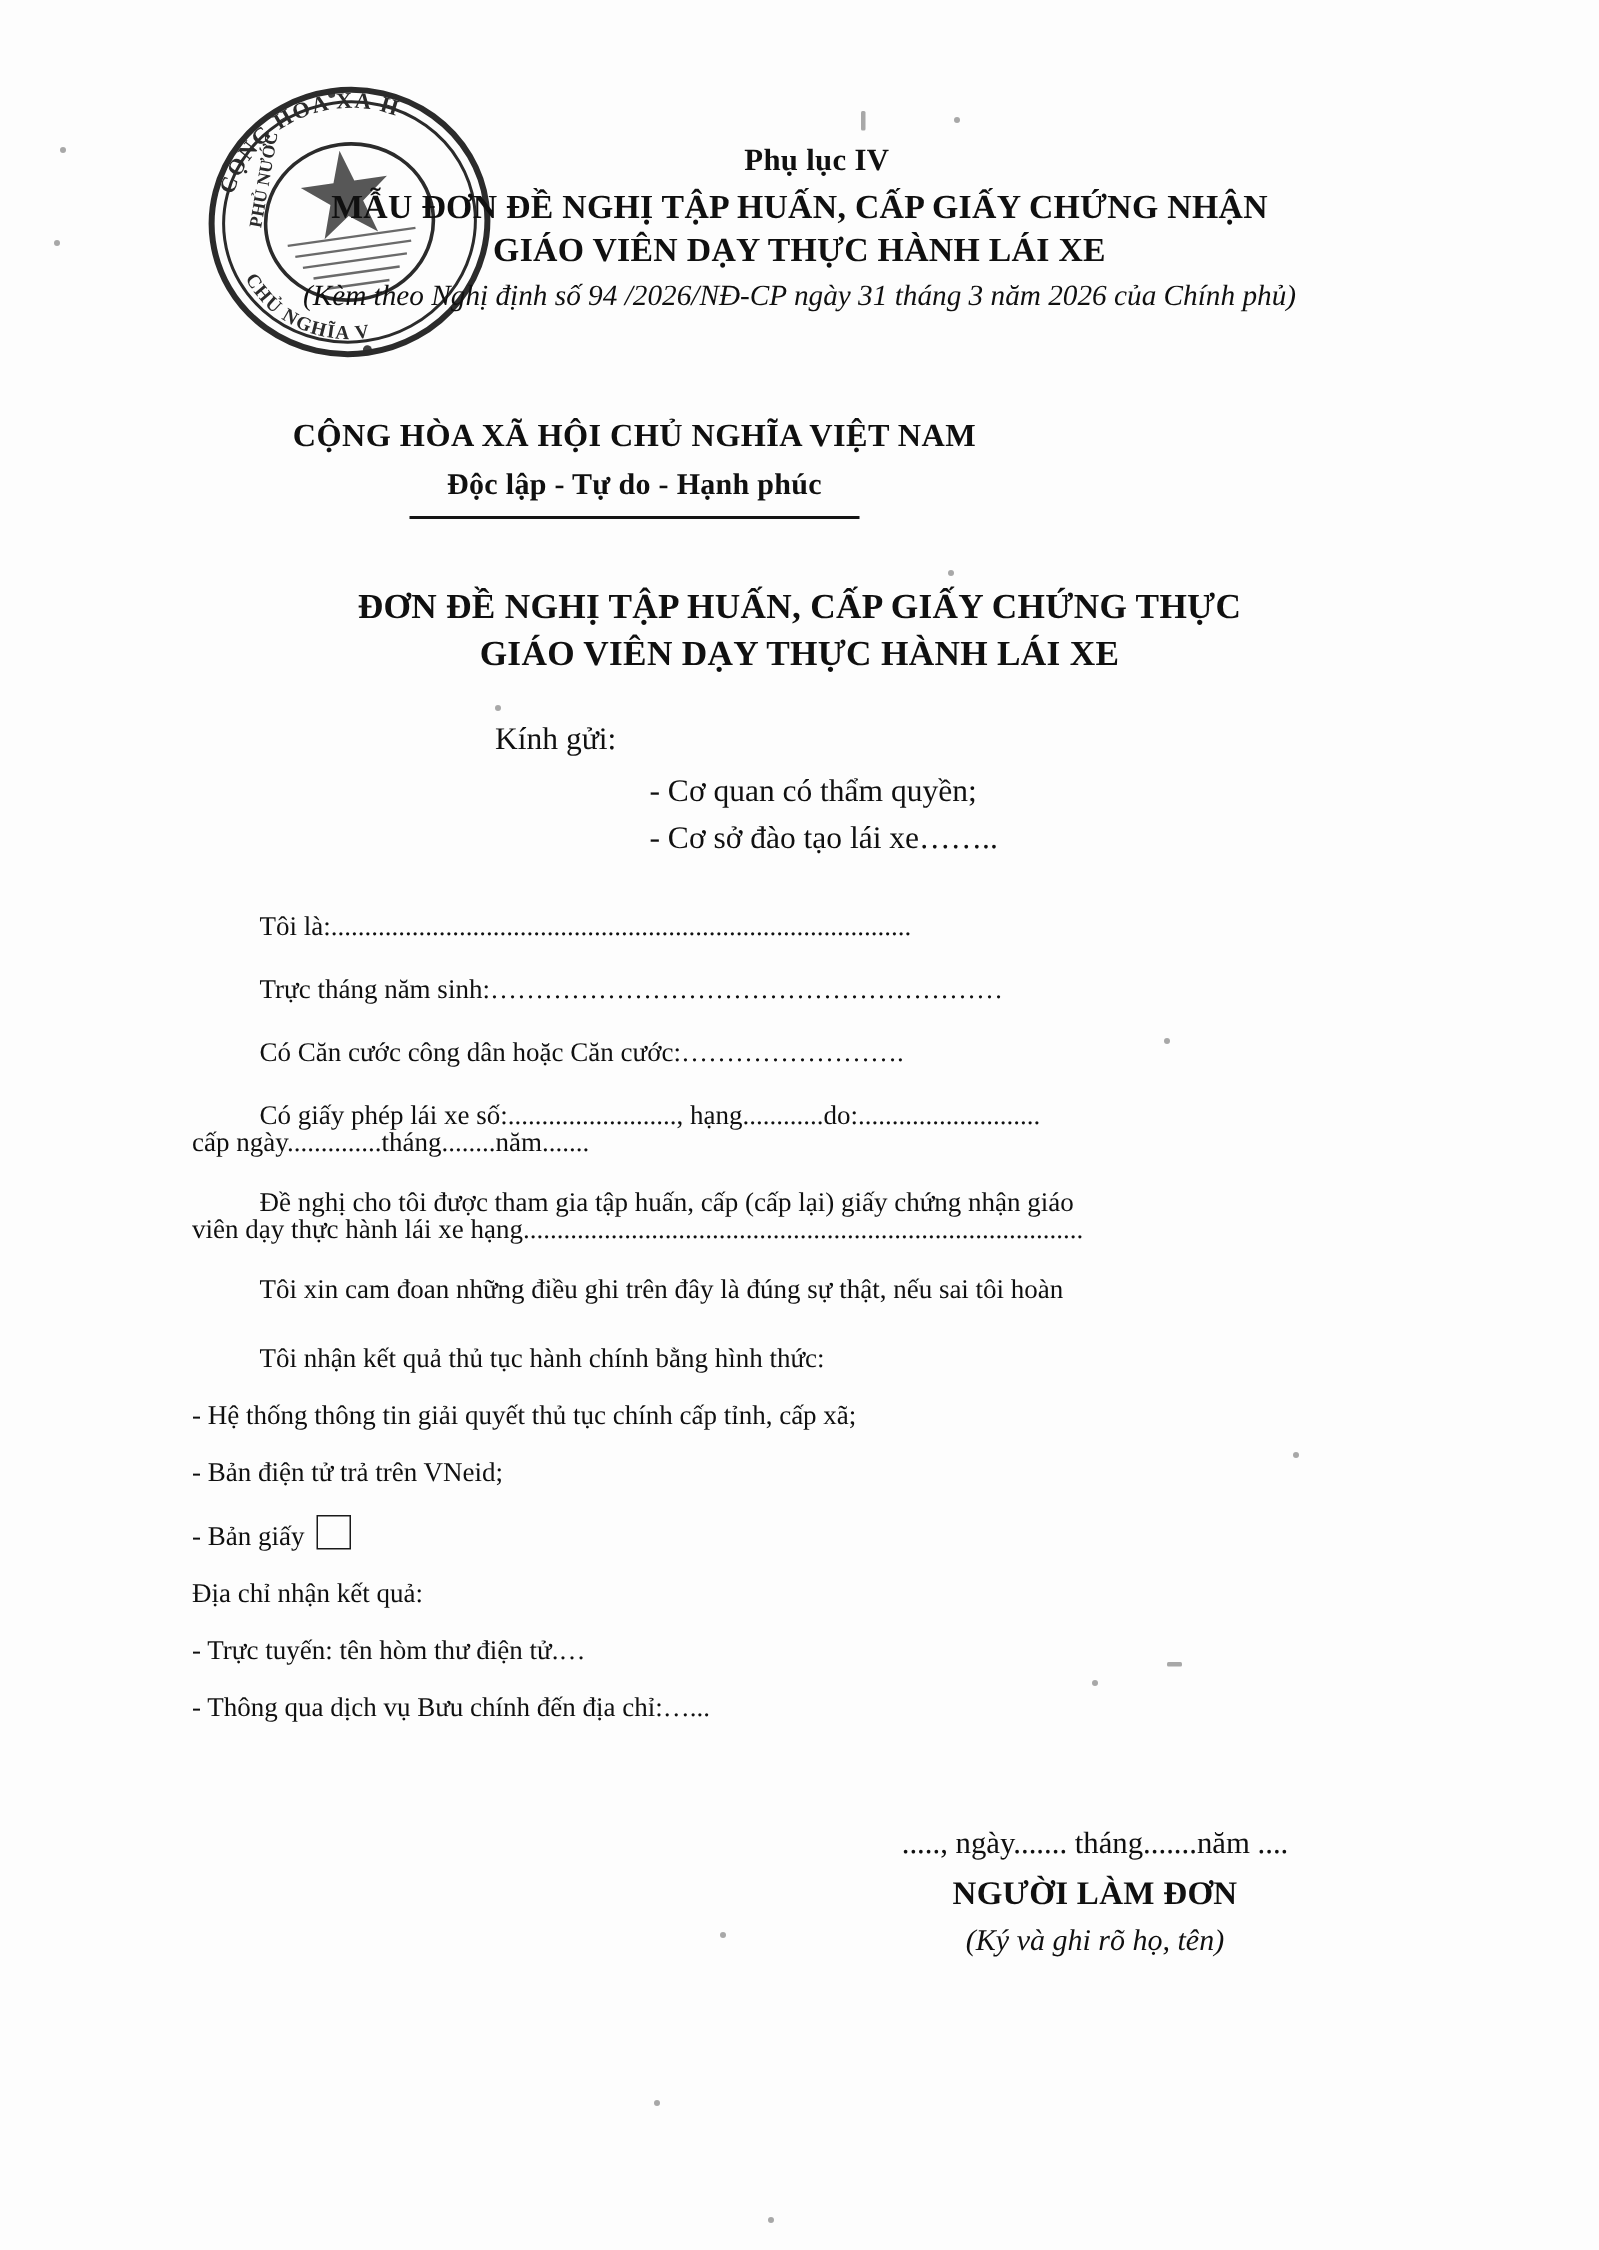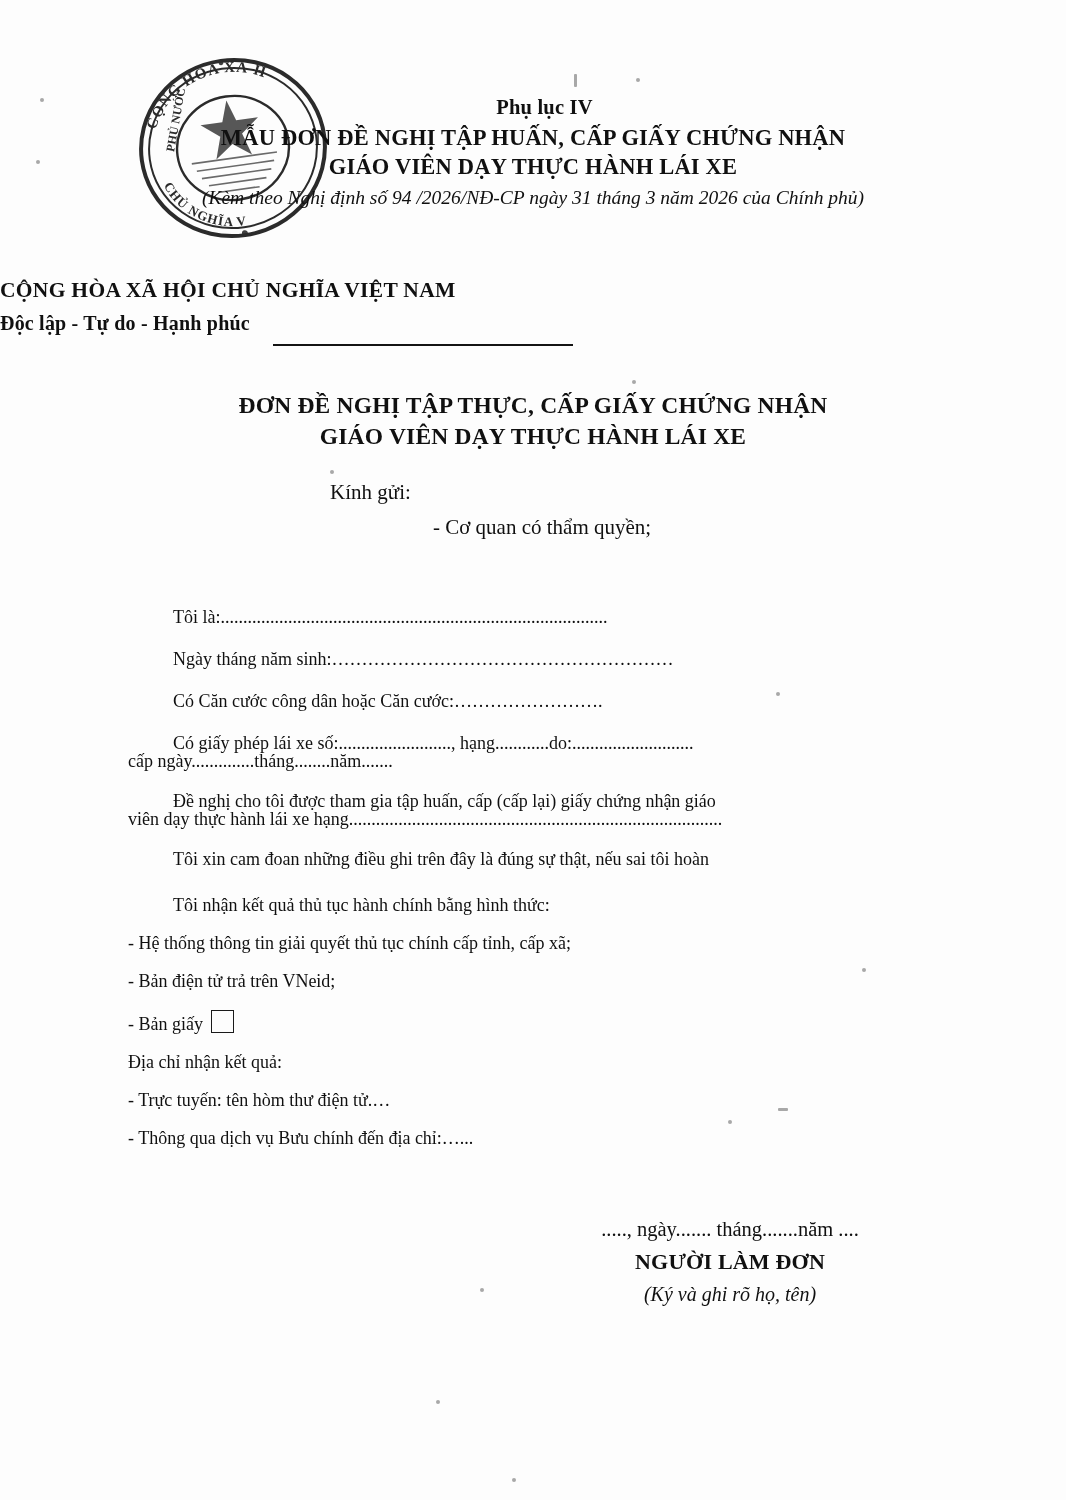--- a/index.html
+++ b/index.html
@@ -61,21 +61,21 @@
     font-style: italic;
     margin-top: 7px;
   }
 
   
   .national {
     position: absolute;
     left: 0;
     top: 278px;
     width: 846px;
-    text-align: left;
+    text-align: center;
   }
   .national .country {
     font-size: 21.5px;
     font-weight: bold;
     letter-spacing: .3px;
   }
   .national .motto {
     font-size: 20px;
     font-weight: bold;
     margin-top: 9px;
@@ -229,32 +229,33 @@
     <div class="line4">(Kèm theo Nghị định số 94 /2026/NĐ-CP ngày 31 tháng 3 năm 2026 của Chính phủ)</div>
   </div>
 
   <div class="national">
     <div class="country">CỘNG HÒA XÃ HỘI CHỦ NGHĨA VIỆT NAM</div>
     <div class="motto">Độc lập - Tự do - Hạnh phúc</div>
     <div class="rule"></div>
   </div>
 
   <div class="doc-title">
-    <div class="t1">ĐƠN ĐỀ NGHỊ TẬP THỰC, CẤP GIẤY CHỨNG NHẬN</div>
+    <div class="t1">ĐƠN ĐỀ NGHỊ TẬP HUẤN, CẤP GIẤY CHỨNG THỰC</div>
     <div class="t2">GIÁO VIÊN DẠY THỰC HÀNH LÁI XE</div>
   </div>
 
   <div class="addressee">
     <div class="kinh">Kính gửi:</div>
     <div class="row">- Cơ quan có thẩm quyền;</div>
+    <div class="row tight">- Cơ sở đào tạo lái xe……..</div>
   </div>
 
   <div class="body-text">
     <p class="p-ind">Tôi là:......................................................................................</p>
-    <p class="p-ind gap-b">Ngày tháng năm sinh:…………………………………………………</p>
+    <p class="p-ind gap-b">Trực tháng năm sinh:…………………………………………………</p>
     <p class="p-ind gap-b">Có Căn cước công dân hoặc Căn cước:…………………….</p>
     <p class="p-ind gap-b">Có giấy phép lái xe số:........................., hạng............do:...........................</p>
     <p>cấp ngày..............tháng........năm.......</p>
     <p class="p-ind gap-c">Đề nghị cho tôi được tham gia tập huấn, cấp (cấp lại) giấy chứng nhận giáo</p>
     <p>viên dạy thực hành lái xe hạng...................................................................................</p>
     <p class="p-ind gap-c">Tôi xin cam đoan những điều ghi trên đây là đúng sự thật, nếu sai tôi hoàn</p>
     <p class="p-ind gap-e">Tôi nhận kết quả thủ tục hành chính bằng hình thức:</p>
     <p class="gap-d">- Hệ thống thông tin giải quyết thủ tục chính cấp tỉnh, cấp xã;</p>
     <p class="gap-d">- Bản điện tử trả trên VNeid;</p>
     <p class="gap-d">

